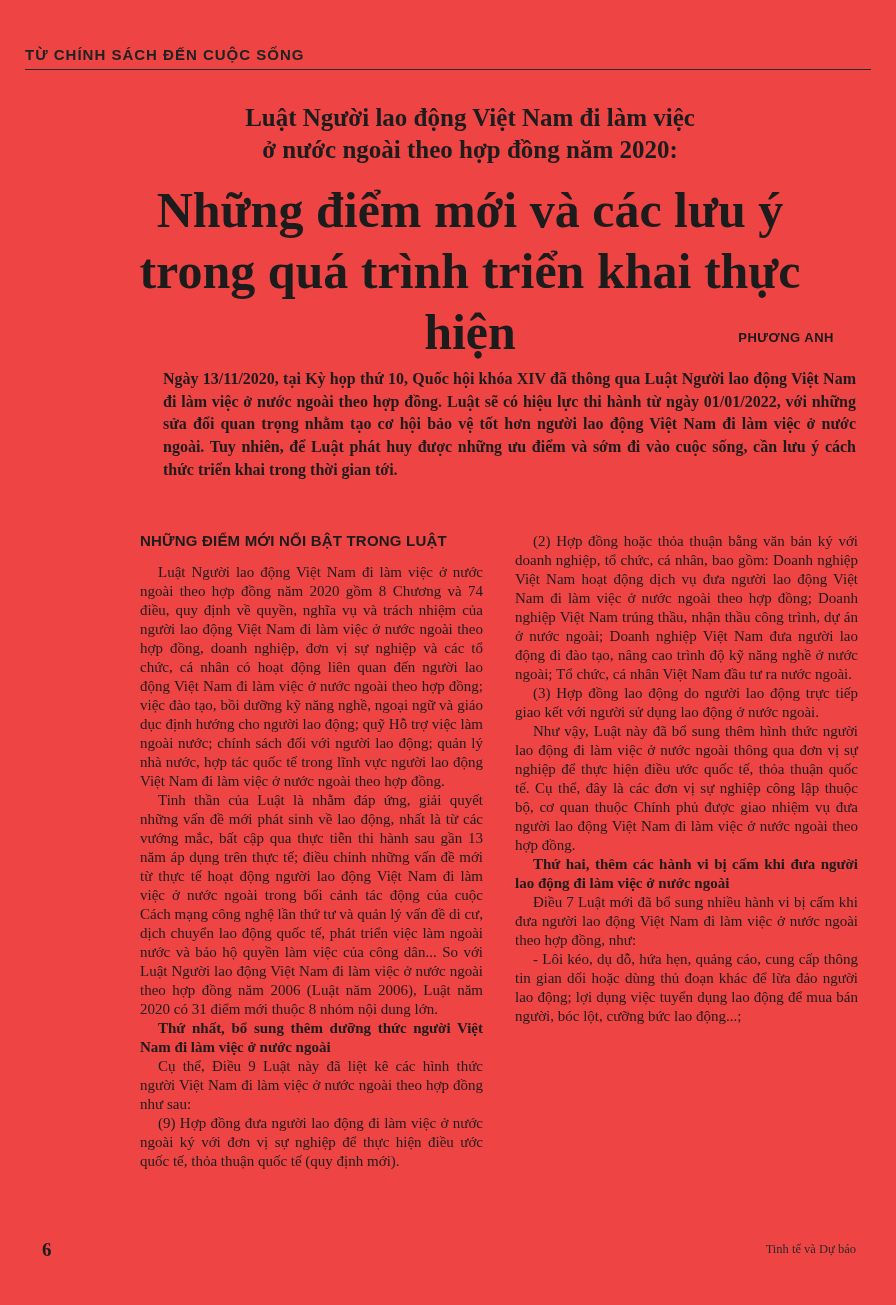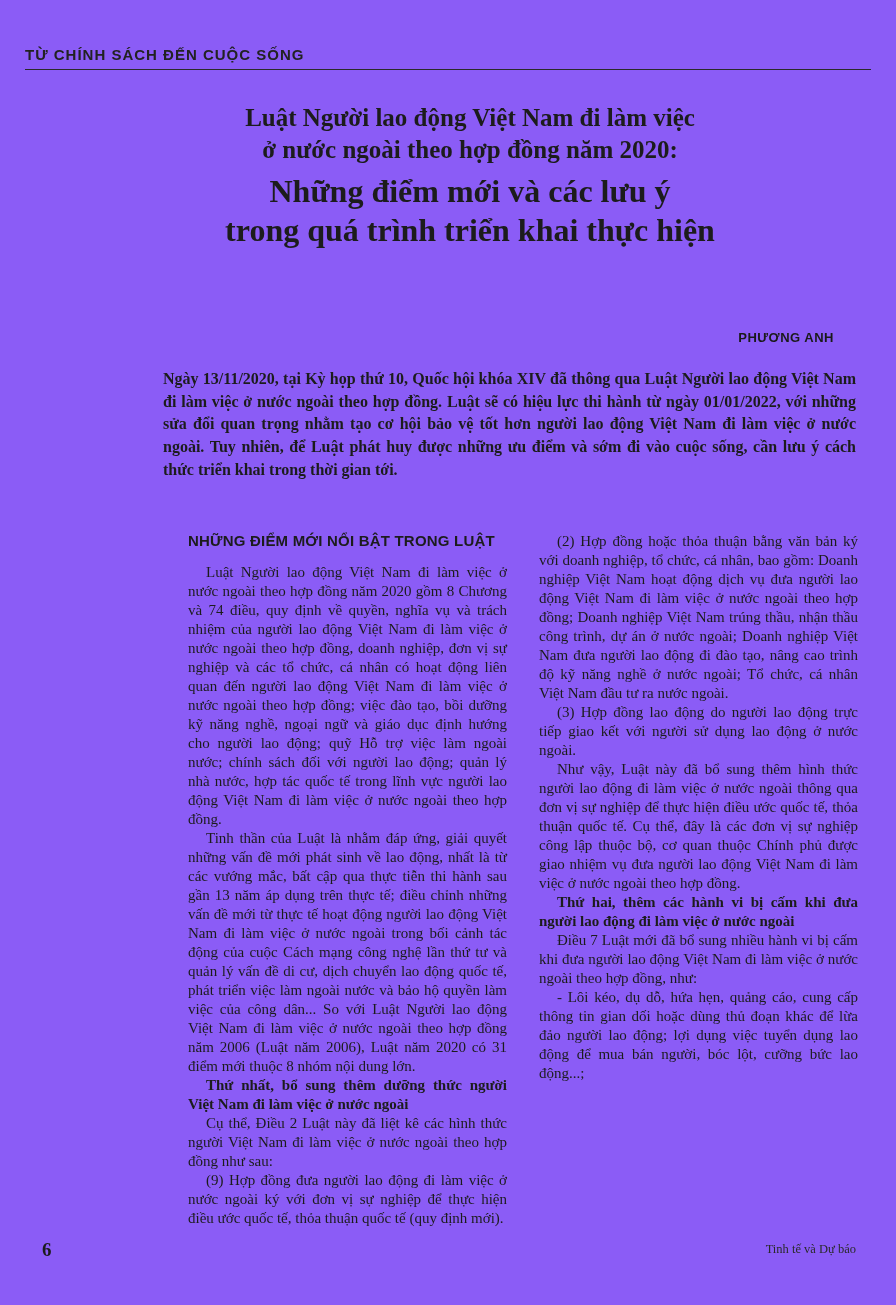--- a/index.html
+++ b/index.html
@@ -2,21 +2,21 @@
 <html><head>
 <meta charset="utf-8">
 <style>
   html, body { margin: 0; padding: 0; }
   body { background: #cfcdc8; font-family: "Liberation Serif", "DejaVu Serif", serif; }
   .page {
     position: relative;
     width: 896px;
     height: 1305px;
     margin: 0 auto;
-    background: #8b5cf6;
+    background: #ef4444;
     color: #1c1c1c;
     overflow: hidden;
     box-sizing: border-box;
   }
   
   .kicker-row { position: absolute; top: 46px; left: 25px; right: 25px; }
   .kicker {
     font-family: "Liberation Sans", "DejaVu Sans", sans-serif;
     font-size: 15px;
     font-weight: 600;
@@ -28,25 +28,25 @@
   
   .title-block { position: absolute; top: 102px; left: 90px; right: 46px; text-align: center; }
   .title-sub {
     font-size: 25px;
     font-weight: bold;
     line-height: 1.28;
     white-space: pre-line;
     margin: 0;
   }
   .title-main {
-    font-size: 32px;
+    font-size: 50px;
     font-weight: bold;
     line-height: 1.22;
     white-space: pre-line;
-    margin: 6px 0 0 0;
+    margin: 14px 0 0 0;
   }
   .author {
     position: absolute;
     top: 330px;
     left: 140px;
     right: 62px;
     text-align: right;
     font-family: "Liberation Sans", "DejaVu Sans", sans-serif;
     font-size: 13px;
     font-weight: bold;
@@ -67,21 +67,20 @@
   }
 
   
   .columns {
     position: absolute;
     top: 532px;
     left: 140px;
     right: 38px;
     display: flex;
     gap: 32px;
-    margin-left: 48px;
   }
   .col { flex: 1 1 0; min-width: 0; }
   .section-heading {
     font-family: "Liberation Sans", "DejaVu Sans", sans-serif;
     font-size: 15px;
     font-weight: bold;
     letter-spacing: 0.2px;
     margin: 0 0 14px 0;
   }
   .para {
@@ -130,21 +129,21 @@
 
   <div class="lead">Ngày 13/11/2020, tại Kỳ họp thứ 10, Quốc hội khóa XIV đã thông qua Luật Người lao động Việt Nam đi làm việc ở nước ngoài theo hợp đồng. Luật sẽ có hiệu lực thi hành từ ngày 01/01/2022, với những sửa đổi quan trọng nhằm tạo cơ hội bảo vệ tốt hơn người lao động Việt Nam đi làm việc ở nước ngoài. Tuy nhiên, để Luật phát huy được những ưu điểm và sớm đi vào cuộc sống, cần lưu ý cách thức triển khai trong thời gian tới.</div>
 
   <div class="columns">
     <div class="col">
       <h2 class="section-heading">NHỮNG ĐIỂM MỚI NỔI BẬT TRONG LUẬT</h2>
       <div>
           <p class="para">Luật Người lao động Việt Nam đi làm việc ở nước ngoài theo hợp đồng năm 2020 gồm 8 Chương và 74 điều, quy định về quyền, nghĩa vụ và trách nhiệm của người lao động Việt Nam đi làm việc ở nước ngoài theo hợp đồng, doanh nghiệp, đơn vị sự nghiệp và các tổ chức, cá nhân có hoạt động liên quan đến người lao động Việt Nam đi làm việc ở nước ngoài theo hợp đồng; việc đào tạo, bồi dưỡng kỹ năng nghề, ngoại ngữ và giáo dục định hướng cho người lao động; quỹ Hỗ trợ việc làm ngoài nước; chính sách đối với người lao động; quản lý nhà nước, hợp tác quốc tế trong lĩnh vực người lao động Việt Nam đi làm việc ở nước ngoài theo hợp đồng.</p>
           <p class="para">Tinh thần của Luật là nhằm đáp ứng, giải quyết những vấn đề mới phát sinh về lao động, nhất là từ các vướng mắc, bất cập qua thực tiễn thi hành sau gần 13 năm áp dụng trên thực tế; điều chỉnh những vấn đề mới từ thực tế hoạt động người lao động Việt Nam đi làm việc ở nước ngoài trong bối cảnh tác động của cuộc Cách mạng công nghệ lần thứ tư và quản lý vấn đề di cư, dịch chuyển lao động quốc tế, phát triển việc làm ngoài nước và bảo hộ quyền làm việc của công dân... So với Luật Người lao động Việt Nam đi làm việc ở nước ngoài theo hợp đồng năm 2006 (Luật năm 2006), Luật năm 2020 có 31 điểm mới thuộc 8 nhóm nội dung lớn.</p>
           <p class="para bold">Thứ nhất, bổ sung thêm dưỡng thức người Việt Nam đi làm việc ở nước ngoài</p>
-          <p class="para">Cụ thể, Điều 2 Luật này đã liệt kê các hình thức người Việt Nam đi làm việc ở nước ngoài theo hợp đồng như sau:</p>
+          <p class="para">Cụ thể, Điều 9 Luật này đã liệt kê các hình thức người Việt Nam đi làm việc ở nước ngoài theo hợp đồng như sau:</p>
           <p class="para">(9) Hợp đồng đưa người lao động đi làm việc ở nước ngoài ký với đơn vị sự nghiệp để thực hiện điều ước quốc tế, thỏa thuận quốc tế (quy định mới).</p>
         </div>
     </div>
     <div class="col">
       <div>
           <p class="para">(2) Hợp đồng hoặc thỏa thuận bằng văn bản ký với doanh nghiệp, tổ chức, cá nhân, bao gồm: Doanh nghiệp Việt Nam hoạt động dịch vụ đưa người lao động Việt Nam đi làm việc ở nước ngoài theo hợp đồng; Doanh nghiệp Việt Nam trúng thầu, nhận thầu công trình, dự án ở nước ngoài; Doanh nghiệp Việt Nam đưa người lao động đi đào tạo, nâng cao trình độ kỹ năng nghề ở nước ngoài; Tổ chức, cá nhân Việt Nam đầu tư ra nước ngoài.</p>
           <p class="para">(3) Hợp đồng lao động do người lao động trực tiếp giao kết với người sử dụng lao động ở nước ngoài.</p>
           <p class="para">Như vậy, Luật này đã bổ sung thêm hình thức người lao động đi làm việc ở nước ngoài thông qua đơn vị sự nghiệp để thực hiện điều ước quốc tế, thỏa thuận quốc tế. Cụ thể, đây là các đơn vị sự nghiệp công lập thuộc bộ, cơ quan thuộc Chính phủ được giao nhiệm vụ đưa người lao động Việt Nam đi làm việc ở nước ngoài theo hợp đồng.</p>
           <p class="para bold">Thứ hai, thêm các hành vi bị cấm khi đưa người lao động đi làm việc ở nước ngoài</p>
           <p class="para">Điều 7 Luật mới đã bổ sung nhiều hành vi bị cấm khi đưa người lao động Việt Nam đi làm việc ở nước ngoài theo hợp đồng, như:</p>

